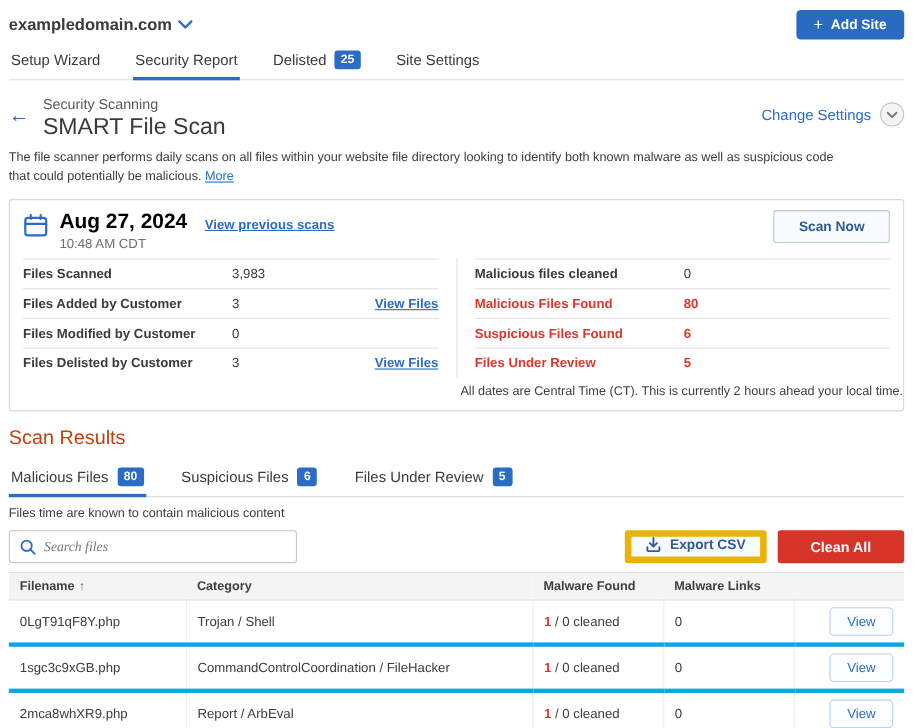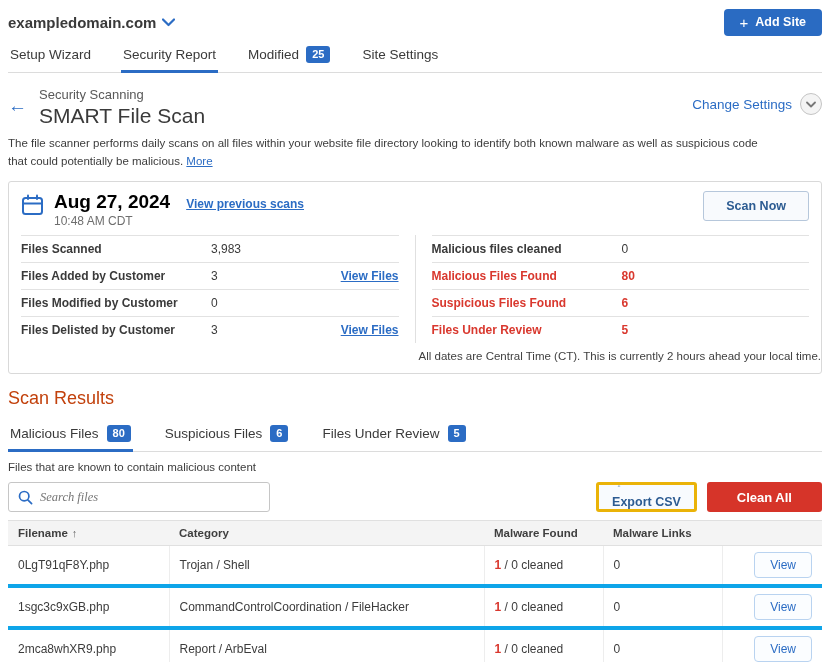--- a/index.html
+++ b/index.html
@@ -78,23 +78,23 @@
   .result-tab.active::after { content: ""; position: absolute; left: 0; right: 0; bottom: -1px; height: 3px; background: #2b6cc4; }
   .results-subtitle { margin-top: 9px; font-size: 11.5px; color: #3c3c3c; }
 
   .toolbar { display: flex; align-items: center; margin-top: 9px; }
   .search-box { display: flex; align-items: center; gap: 7px; width: 262px; height: 30px;
     border: 1px solid #c6c6c6; border-radius: 3px; padding: 0 9px; background: #fff; }
   .search-box input { border: none; outline: none; flex: 1; font-size: 12.5px;
     font-family: Liberation Serif, serif; color: #3a3a3a; background: transparent; }
   .search-box input::placeholder { font-style: italic; color: #767676; }
   .btn-export { margin-left: auto; display: inline-flex; gap: 8px;
-    background: #f8fbfe; border: 3px solid #eab308; border-radius: 3px;
+    background: #f8fbfe; border: 6px solid #eab308; border-radius: 3px;
     height: 30px; padding: 0 13px; color: #2d5c92; font-size: 12.5px; font-weight: 700;
-    cursor: pointer; font-family: inherit; flex-direction: column; }
+    cursor: pointer; font-family: inherit; }
   .btn-danger { margin-left: 10px; background: #d63429; border: none; border-radius: 3px;
     height: 30px; padding: 0 30px; color: #fff; font-size: 13px; font-weight: 700;
     cursor: pointer; font-family: inherit; }
 
   
   table.results-table { width: 100%; border-collapse: collapse; margin-top: 8px; table-layout: fixed; }
   .results-table th { background: #f4f4f4; text-align: left; font-size: 11.5px; font-weight: 700;
     color: #3f3f3f; padding: 6px 10px; border-top: 1px solid #e0e0e0; border-bottom: 1px solid #e0e0e0; }
   .sort-arrow { color: #666; font-weight: 400; margin-left: 4px; font-size: 11px; }
   .results-table td { font-size: 12px; color: #3c3c3c; padding: 12px 10px;
@@ -123,21 +123,21 @@
   </div>
 
   <div class="nav-tabs">
     <div class="nav-tab">
       <span>Setup Wizard</span>
     </div>
     <div class="nav-tab active">
       <span>Security Report</span>
     </div>
     <div class="nav-tab">
-      <span>Modified</span>
+      <span>Delisted</span>
       <span class="badge">25</span>
     </div>
     <div class="nav-tab">
       <span>Site Settings</span>
     </div>
   </div>
 
   <div class="hero">
     <div class="hero-left">
       <span class="back-arrow">←</span>
@@ -228,21 +228,21 @@
     <div class="result-tab">
       <span>Suspicious Files</span>
       <span class="badge">6</span>
     </div>
     <div class="result-tab">
       <span>Files Under Review</span>
       <span class="badge">5</span>
     </div>
   </div>
 
-  <div class="results-subtitle">Files that are known to contain malicious content</div>
+  <div class="results-subtitle">Files time are known to contain malicious content</div>
 
   <div class="toolbar">
     <div class="search-box">
       <svg width="15" height="15" viewBox="0 0 15 15">
           <circle cx="6.2" cy="6.2" r="4.7" fill="none" stroke="#2b6cc4" stroke-width="1.7"></circle>
           <line x1="9.8" y1="9.8" x2="13.6" y2="13.6" stroke="#2b6cc4" stroke-width="1.7" stroke-linecap="round"></line>
         </svg>
       <input type="text" placeholder="Search files" style="">
     </div>
     <button class="btn-export">

